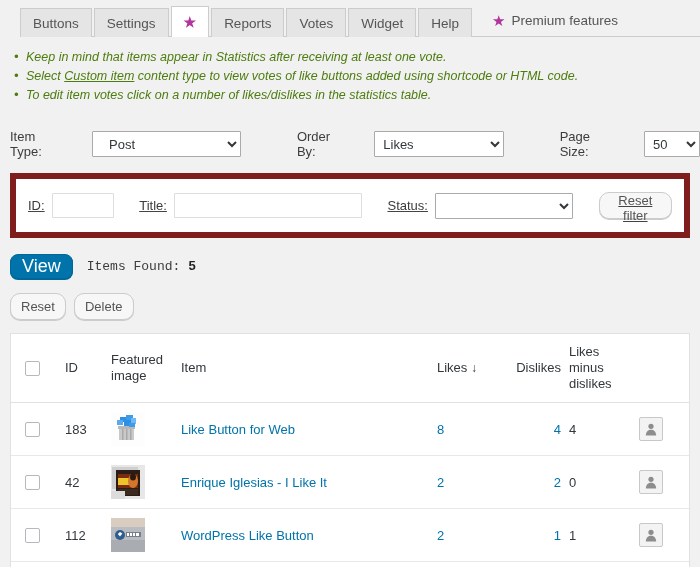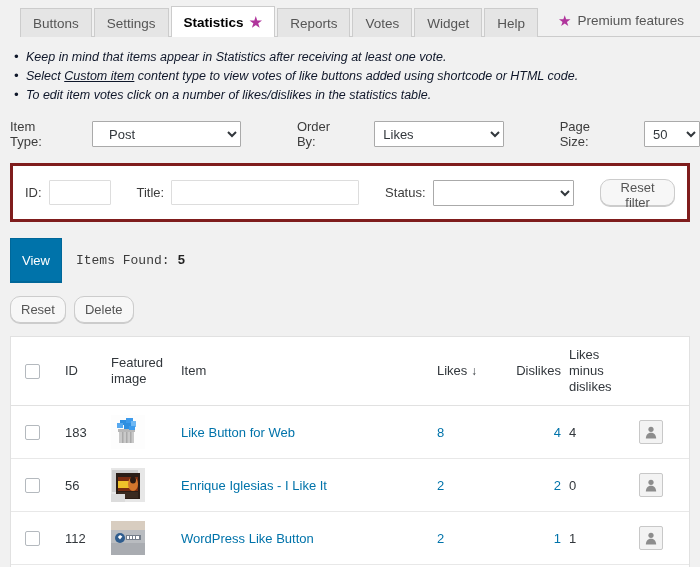--- a/index.html
+++ b/index.html
@@ -81,39 +81,39 @@
 
   
   .notes {
     margin: 11px 0 0 14px;
     padding: 0;
     list-style: none;
   }
   .notes li {
     font-style: italic;
     font-size: 12.5px;
-    color: #0f172a;
+    color: #4d7c0f;
     line-height: 19px;
     padding-left: 12px;
     position: relative;
   }
   .notes li:before {
     content: "\2022";
     position: absolute;
     left: 0;
     top: -1px;
     font-size: 13px;
   }
   .notes u { text-decoration: underline; }
 
   
   .selrow {
     display: flex;
     align-items: center;
-    margin: 14px 0 0 10px;
+    margin: 24px 0 0 10px;
     gap: 22px;
   }
   .selrow label {
     font-size: 13px;
     color: #3c3c3c;
     margin-right: 2px;
   }
   select {
     font-family: "Liberation Sans", sans-serif;
     font-size: 13px;
@@ -127,26 +127,27 @@
   }
   select.wide  { width: 155px; padding-left: 12px; }
   select.wide2 { width: 135px; }
   select.small { width: 58px; }
   .gap { width: 12px; }
 
   
   .filterbox {
     margin: 14px 10px 0 10px;
     background: #fff;
-    border: 3px solid #7f1d1d;
+    border: 6px solid #7f1d1d;
     padding: 13px 12px;
     display: flex;
     align-items: center;
     gap: 7px;
     box-sizing: border-box;
+    text-decoration: underline;
   }
   .filterbox label { font-size: 13px; color: #3c3c3c; }
   input[type=text] {
     font-family: "Liberation Sans", sans-serif;
     font-size: 13px;
     border: 1px solid #ddd;
     background: #fff;
     height: 25px;
     box-sizing: border-box;
     padding: 2px 5px;
@@ -172,26 +173,26 @@
 
   
   .viewrow {
     display: flex;
     align-items: center;
     margin: 16px 0 0 10px;
     gap: 14px;
   }
   .btn-primary {
     font-family: "Liberation Sans", sans-serif;
-    font-size: 13px;
+    font-size: 18px;
     color: #fff;
     background: #0073aa;
     border: 1px solid #006799;
-    border-radius: 0;
-    height: 44px;
+    border-radius: 8px;
+    height: 25px;
     padding: 0 11px;
     cursor: pointer;
     box-shadow: 0 1px 0 #006799;
   }
   .found { font-size: 13px; color: #3c3c3c; font-family: Liberation Mono, monospace; }
   .found b { font-weight: bold; color: #222; }
 
   
   .actionrow {
     display: flex;
@@ -293,21 +294,20 @@
 
 <div class="tabwrap">
   <div class="tabs" id="tab-list">
       <div class="tab">
         <span>Buttons</span>
       </div>
       <div class="tab">
         <span>Settings</span>
       </div>
       <div class="tab active">
-        <span>Statistics</span>
         <span class="star">★</span>
       </div>
       <div class="tab">
         <span>Reports</span>
       </div>
       <div class="tab">
         <span>Votes</span>
       </div>
       <div class="tab">
         <span>Widget</span>
@@ -414,21 +414,21 @@
             <span class="avatar">
               <svg width="14" height="14" viewBox="0 0 14 14">
                 <circle cx="7" cy="4.3" r="2.6" fill="#8d8d8d"></circle>
                 <path d="M1.8 13.5 C2.2 9.4 4.3 7.8 7 7.8 C9.7 7.8 11.8 9.4 12.2 13.5 Z" fill="#8d8d8d"></path>
               </svg>
             </span>
           </td>
         </tr>
         <tr>
           <td class="c-check"><input type="checkbox" style=""></td>
-          <td class="c-id">56</td>
+          <td class="c-id">42</td>
           <td class="c-thumb">
             <span class="thumb">
               <svg width="34" height="34" viewBox="0 0 34 34">
                 <rect width="34" height="34" fill="#e7e7e7"></rect>
                 <rect x="1" y="2" width="26" height="22" fill="#cfcfcf"></rect>
                 <rect x="5" y="5" width="24" height="26" fill="#2b1d16"></rect>
                 <rect x="7" y="9" width="20" height="14" fill="#7a2c10"></rect>
                 <rect x="7" y="13" width="11" height="7" fill="#f0c22a"></rect>
                 <ellipse cx="22" cy="16" rx="5" ry="7" fill="#d2762c"></ellipse>
                 <ellipse cx="22" cy="12" rx="3" ry="3.5" fill="#2b1a12"></ellipse>

